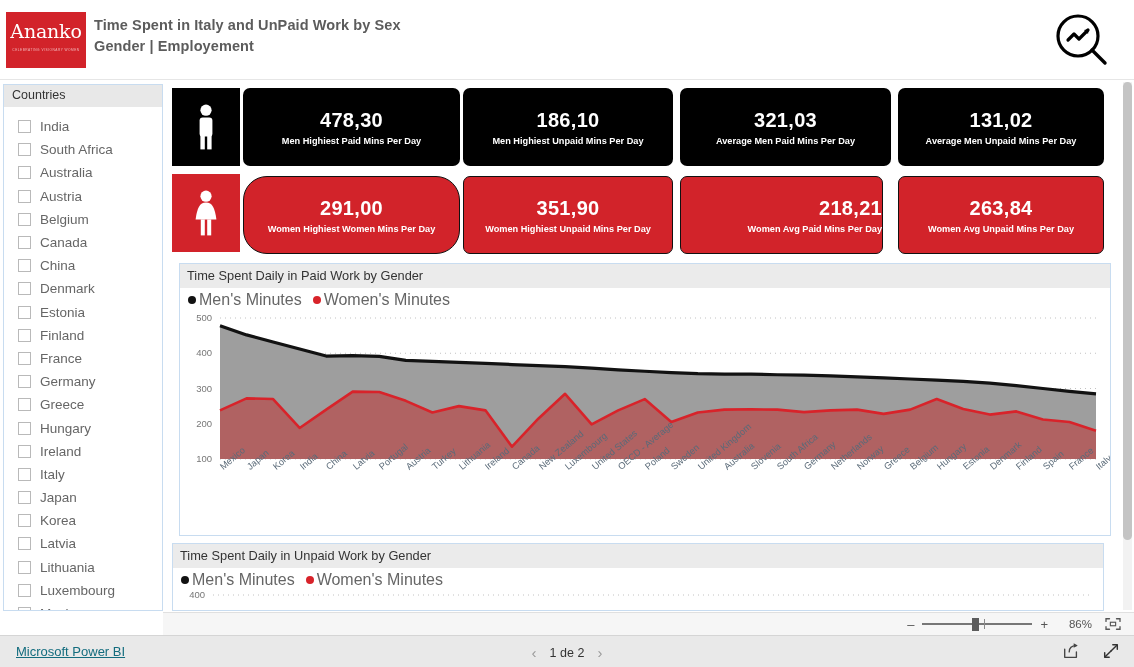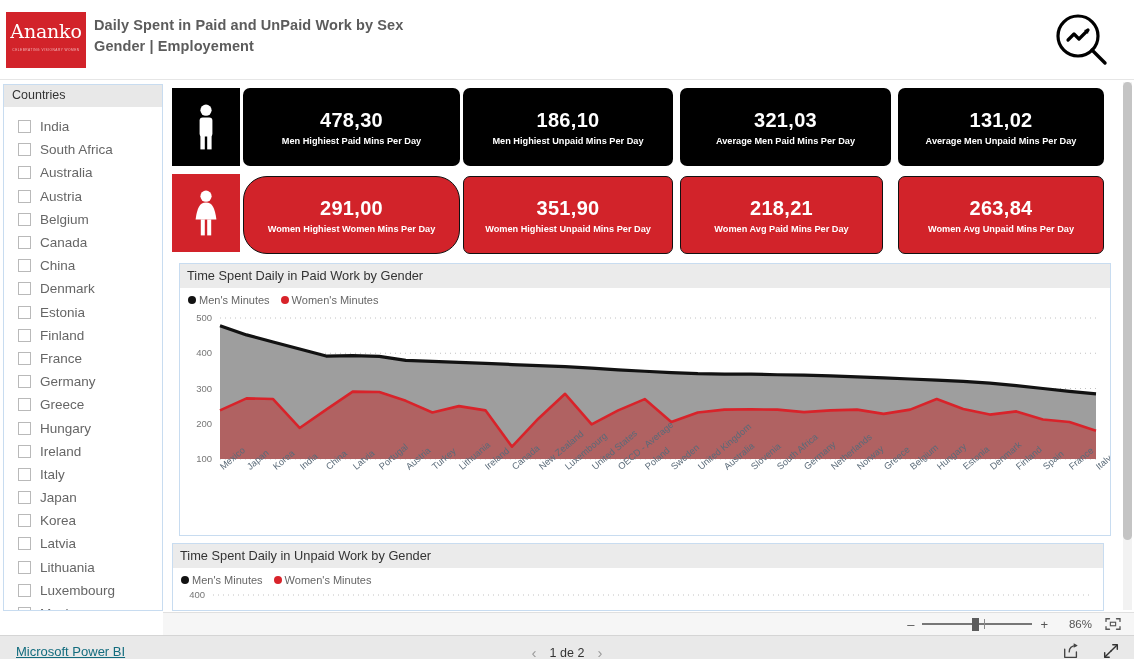--- a/index.html
+++ b/index.html
@@ -144,21 +144,21 @@
     height: 24px;
     background: #ebebeb;
     color: #333333;
     font-size: 12.8px;
     padding: 4px 0 0 7px;
   }
   .chart-legend {
     height: 20px;
     padding: 3px 0 0 8px;
     display: flex; align-items: center;
-    font-size: 11px;
+    font-size: 16px;
     color: #666666;
     text-align: center;
   }
   .legend-item { display: flex; align-items: center; margin-right: 11px; }
   .legend-dot {
     width: 8px; height: 8px; border-radius: 50%;
     margin-right: 3px;
   }
   .legend-dot.men { background: #121212; }
   .legend-dot.women { background: #d8232a; }
@@ -225,21 +225,21 @@
     width: 1px; height: 10px; background: #8a8a8a;
   }
   #zoom-pct {
     color: #555555; font-size: 11.5px; margin: 0 12px 0 10px;
     min-width: 30px; text-align: right;
   }
   #fit-icon { width: 18px; height: 14px; }
 
   #footer {
     position: absolute; left: 0; top: 635px;
-    width: 1134px; height: 24px;
+    width: 1134px; height: 32px;
     background: #e9e9e9;
     border-top: 1px solid #d5d5d5;
   }
   #pbi-link {
     position: absolute; left: 16px; top: 8px;
     color: #136c7e;
     font-size: 13px;
     text-decoration: underline;
     cursor: pointer;
   }
@@ -264,21 +264,21 @@
 <div id="app">
 
   <div id="header">
 
     <div id="logo-box">
       <div id="logo-script">Ananko</div>
       <div id="logo-tag">CELEBRATING VISIONARY WOMEN</div>
     </div>
 
     <div id="header-title">
-      <span>Daily Spent in Paid and UnPaid Work by Sex</span>
+      <span>Time Spent in Italy and UnPaid Work by Sex</span>
       <span class="line2">Gender | Employement</span>
     </div>
 
     <div id="header-icon">
       <svg viewBox="0 0 60 60" width="60" height="60" aria-hidden="true">
         <circle cx="26" cy="26" r="20" fill="none" stroke="#000" stroke-width="3.2"></circle>
         <path d="M16 30 L22 24 L27 29 L36 20" fill="none" stroke="#000" stroke-width="3.2" stroke-linecap="round" stroke-linejoin="round"></path>
         <path d="M32 20 L37 19 L36 24 Z" fill="#000"></path>
         <line x1="40" y1="40" x2="53" y2="53" stroke="#000" stroke-width="3.4" stroke-linecap="round"></line>
       </svg>
@@ -414,21 +414,21 @@
         <div class="kpi-label">Average Men Unpaid Mins Per Day</div>
       </div>
       <div class="kpi-card red" style="left: 243px; top: 176px; width: 217px; border-radius: 24px;">
         <div class="kpi-value">291,00</div>
         <div class="kpi-label">Women Highiest Women Mins Per Day</div>
       </div>
       <div class="kpi-card red" style="left: 463px; top: 176px; width: 210px;">
         <div class="kpi-value">351,90</div>
         <div class="kpi-label">Women Highiest Unpaid Mins Per Day</div>
       </div>
-      <div class="kpi-card red" style="left: 680px; top: 176px; width: 203px;">
+      <div class="kpi-card red" style="left: 680px; top: 176px; width: 203px; align-items: flex-end;">
         <div class="kpi-value">218,21</div>
         <div class="kpi-label">Women Avg Paid Mins Per Day</div>
       </div>
       <div class="kpi-card red" style="left: 898px; top: 176px; width: 206px;">
         <div class="kpi-value">263,84</div>
         <div class="kpi-label">Women Avg Unpaid Mins Per Day</div>
       </div>
     </div>
 
   <div class="chart-panel" id="chart1">

